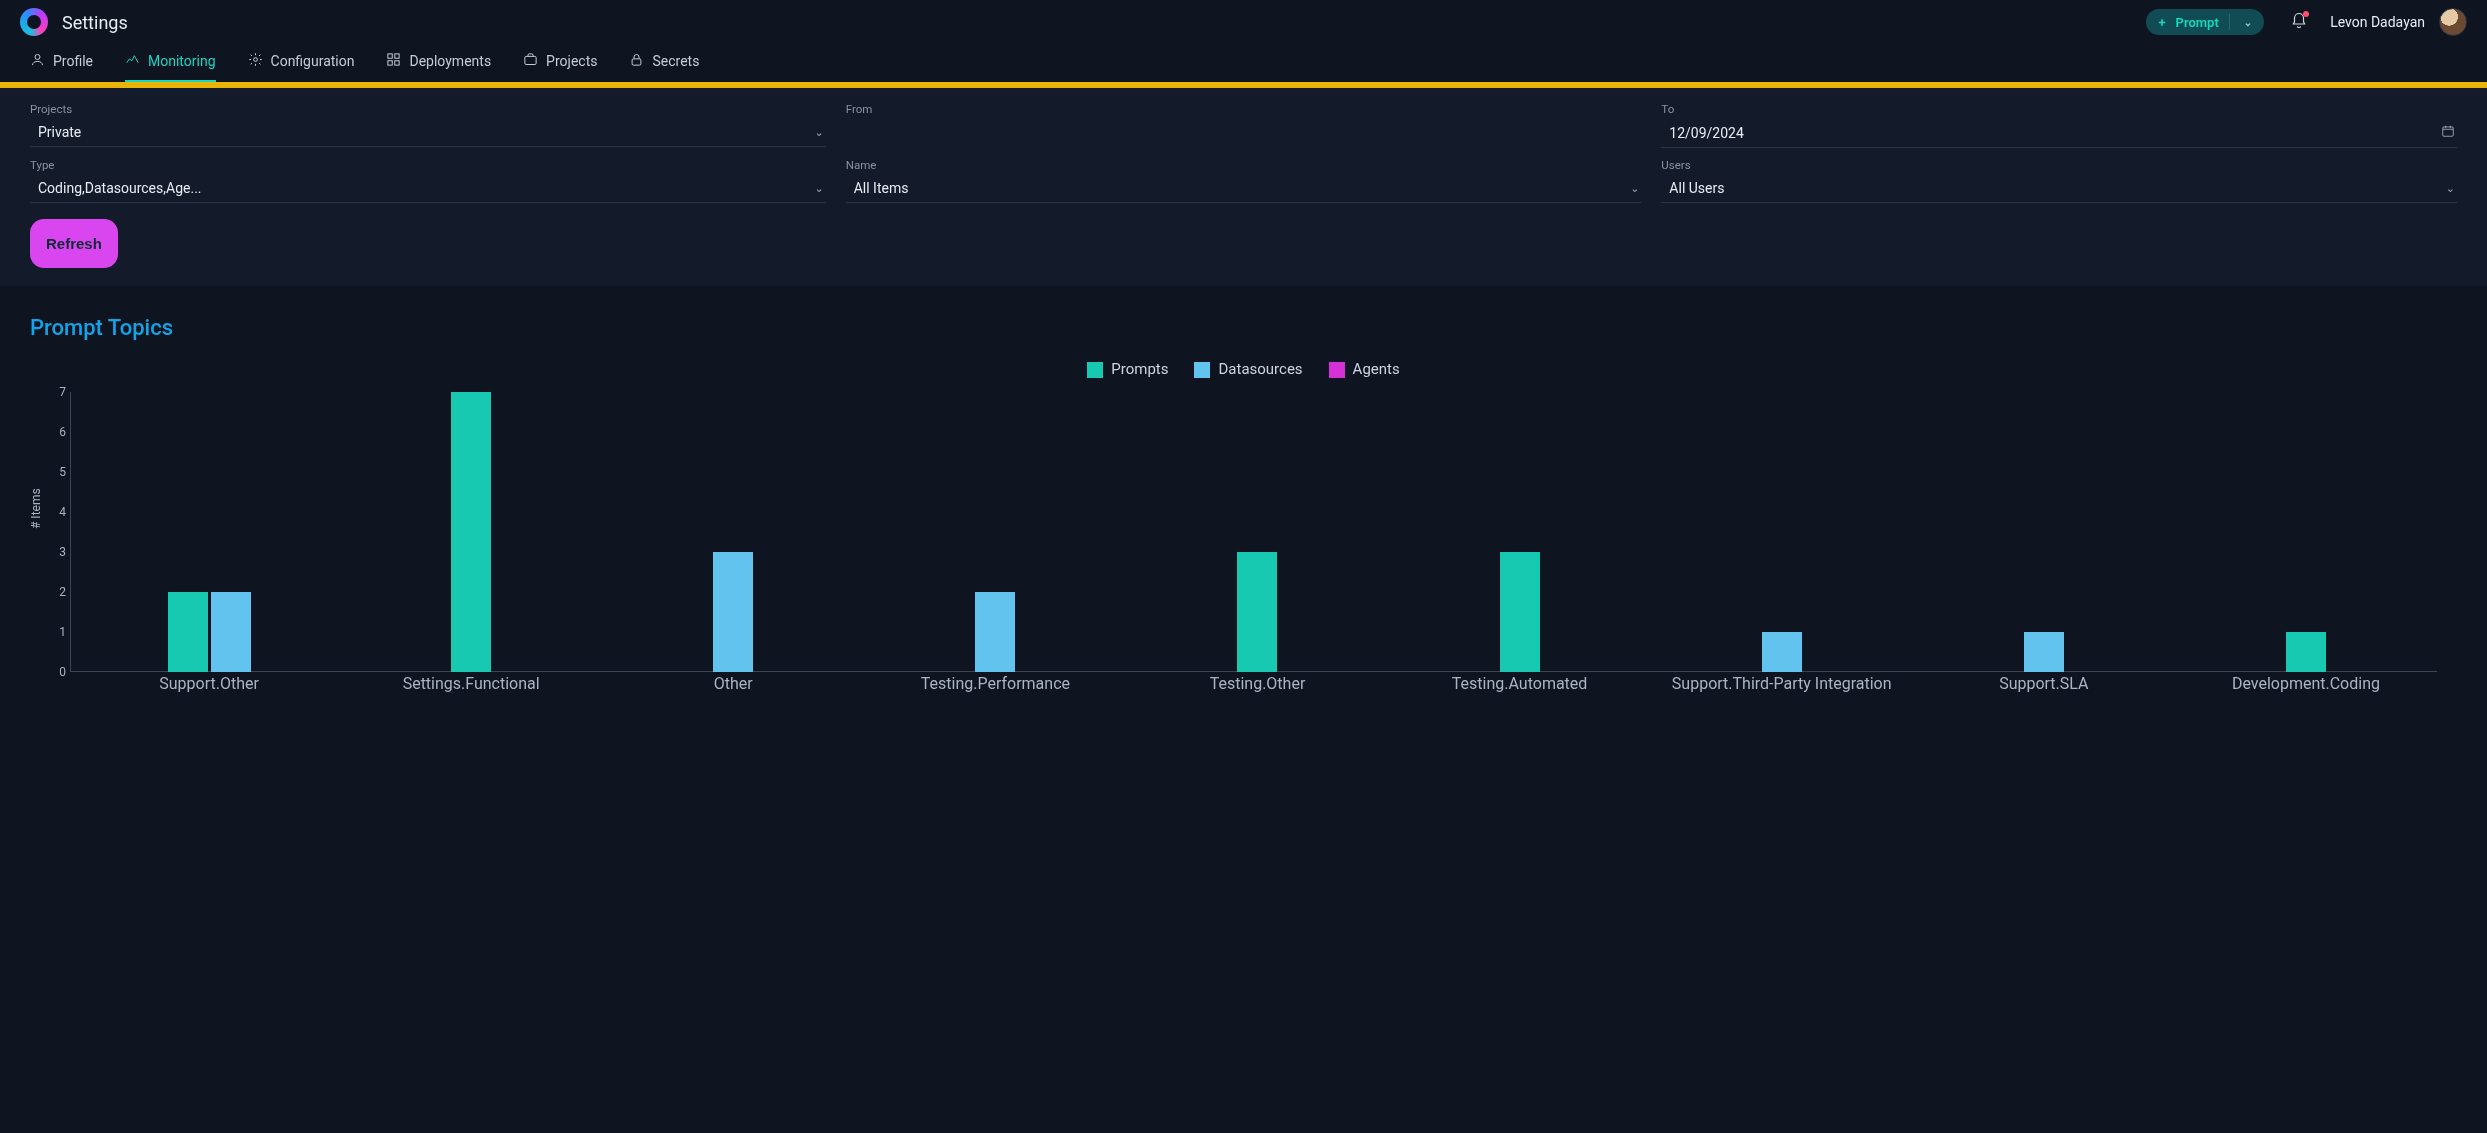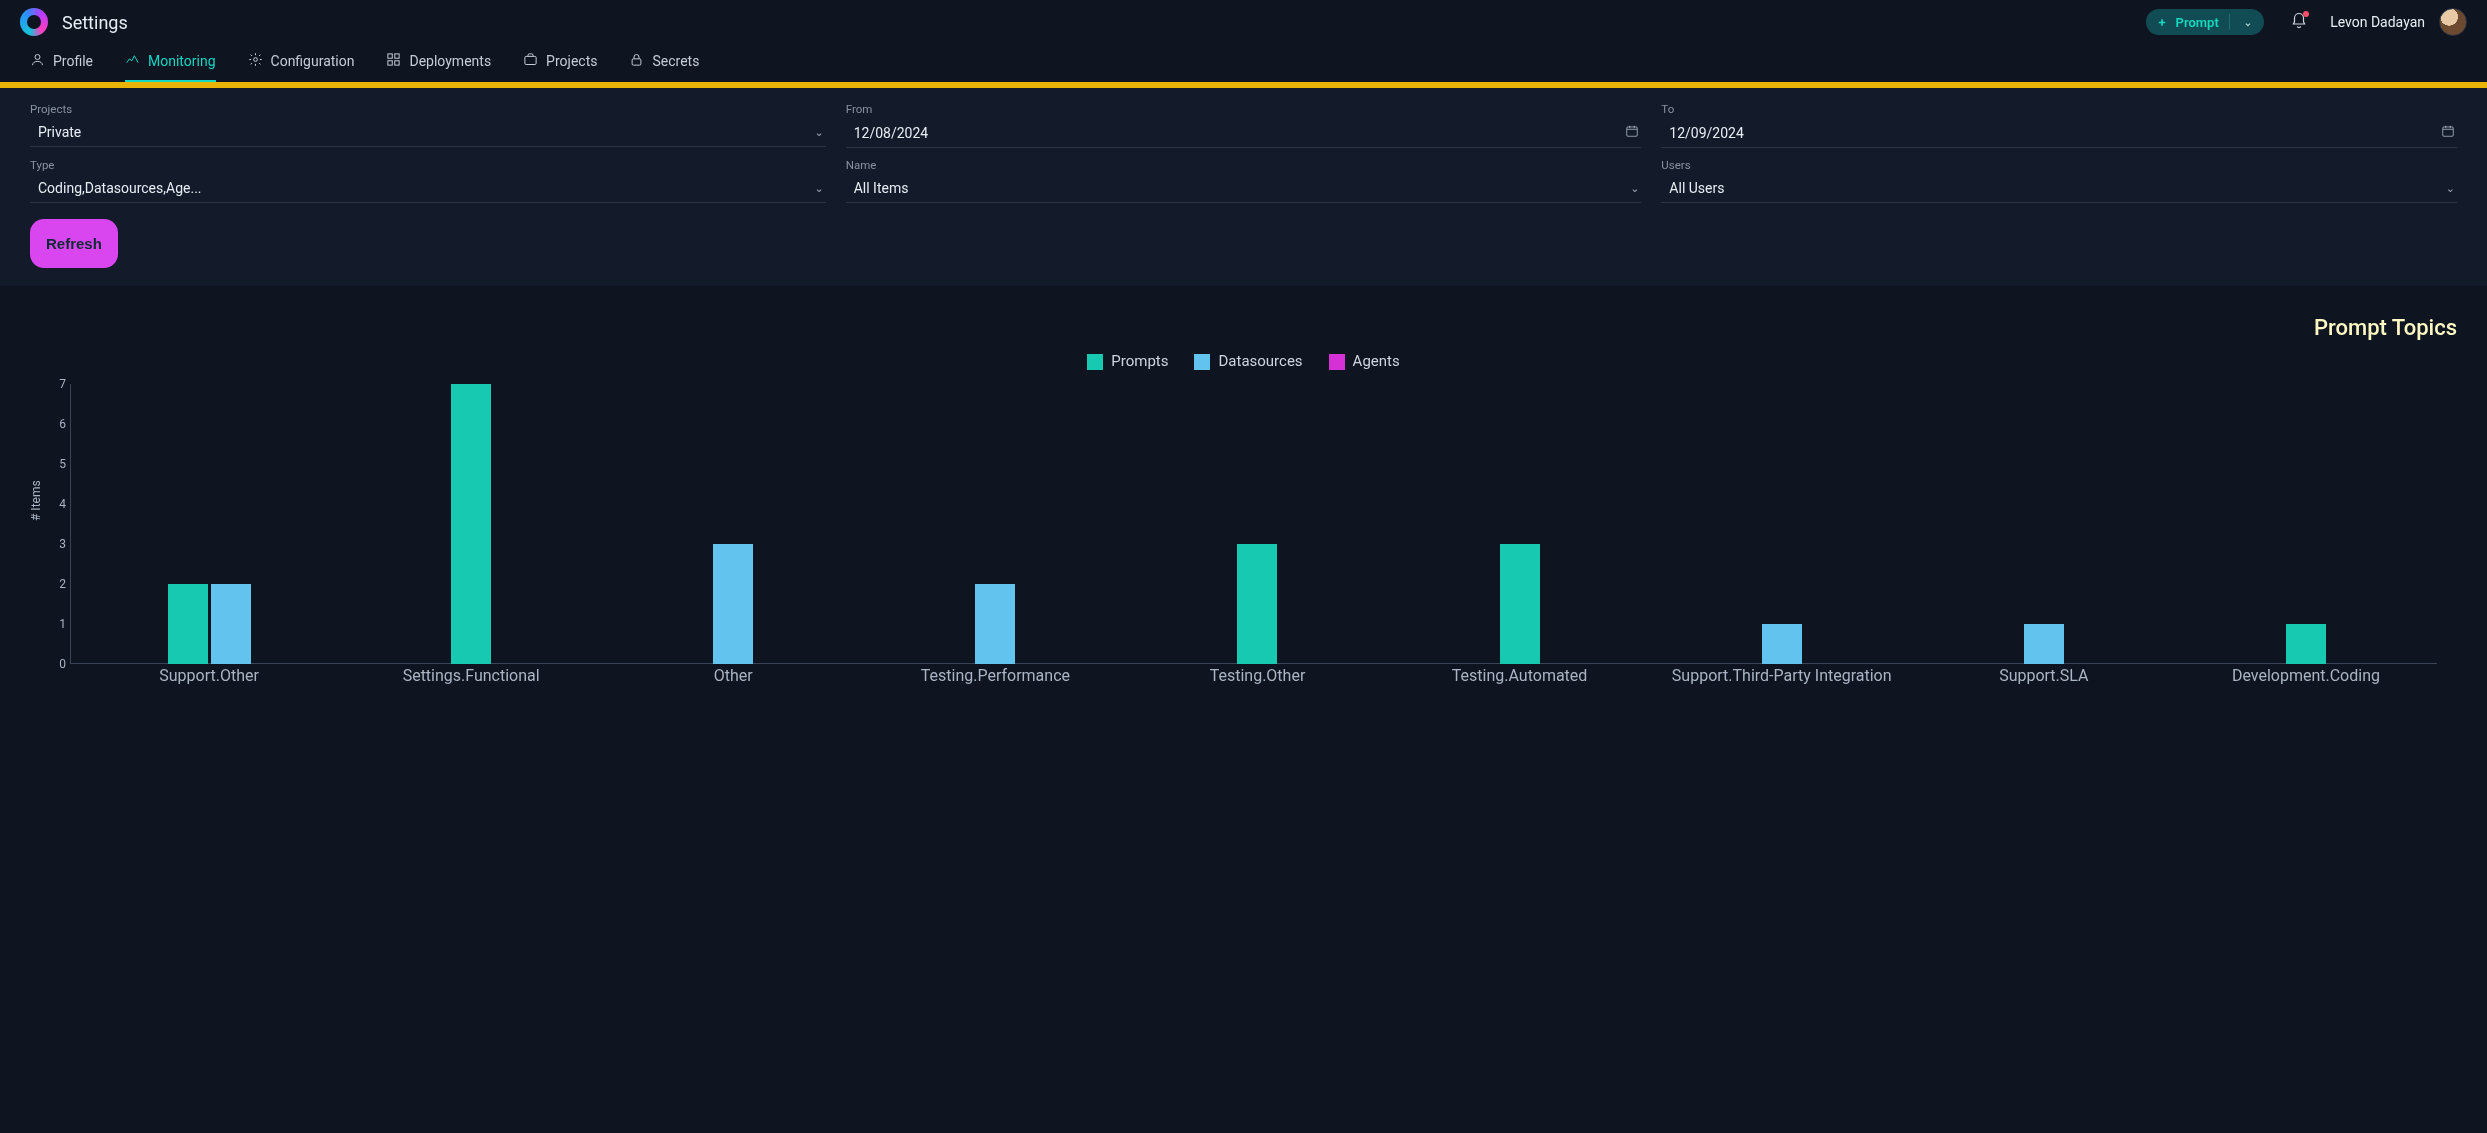--- a/index.html
+++ b/index.html
@@ -95,21 +95,21 @@
     color:#0e2b33;
     font-weight:600;
     font-size:15px;
     border:none;
     border-radius:14px;
     padding:16px 16px;
     cursor:pointer;
   }
   
   .chart-wrap{ padding: 28px 30px 20px; }
-  .chart-title{ text-align:right; font-size:22px; color:#fef9c3; font-weight:500; margin-bottom:12px;}
+  .chart-title{ text-align:left; font-size:22px; color:#0ea5e9; font-weight:500; margin-bottom:20px;}
   .legend{ display:flex; justify-content:center; gap:26px; margin-bottom:14px;}
   .legend-item{ display:flex; align-items:flex-end; gap:8px; font-size:15px; color:#cdd6e0; cursor:pointer;}
   .swatch{ width:16px; height:16px;}
   .plot{
     position:relative;
     height:300px;
     margin-left:40px;
     margin-right:20px;
   }
   .yaxis{ position:absolute; left:-20px; top:0; bottom:20px; width:20px;}
@@ -209,27 +209,20 @@
   <div class="filter-row">
     <div class="field">
       <label>Projects</label>
       <div class="control">
         <span class="val">Private</span>
         <span class="chev">⌄</span>
       </div>
     </div>
     <div class="field">
       <label>From</label>
-      <div class="control">
-        <span class="val">12/08/2024</span>
-        <span class="cal"><svg viewBox="0 0 24 24">
-              <rect x="3" y="5" width="18" height="16" rx="2"></rect>
-              <path d="M3 9h18M8 3v4M16 3v4"></path>
-            </svg></span>
-      </div>
     </div>
     <div class="field">
       <label>To</label>
       <div class="control">
         <span class="val">12/09/2024</span>
         <span class="cal"><svg viewBox="0 0 24 24">
               <rect x="3" y="5" width="18" height="16" rx="2"></rect>
               <path d="M3 9h18M8 3v4M16 3v4"></path>
             </svg></span>
       </div>

